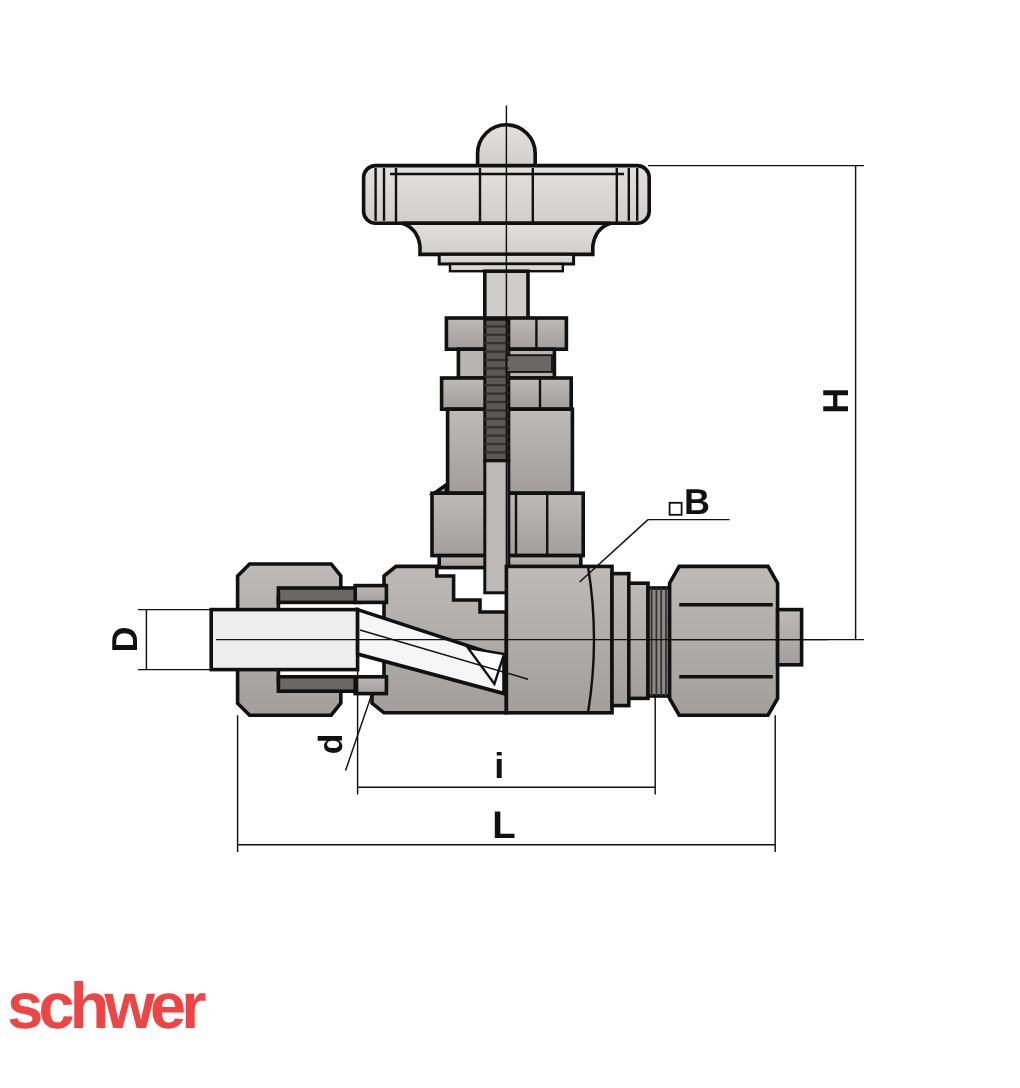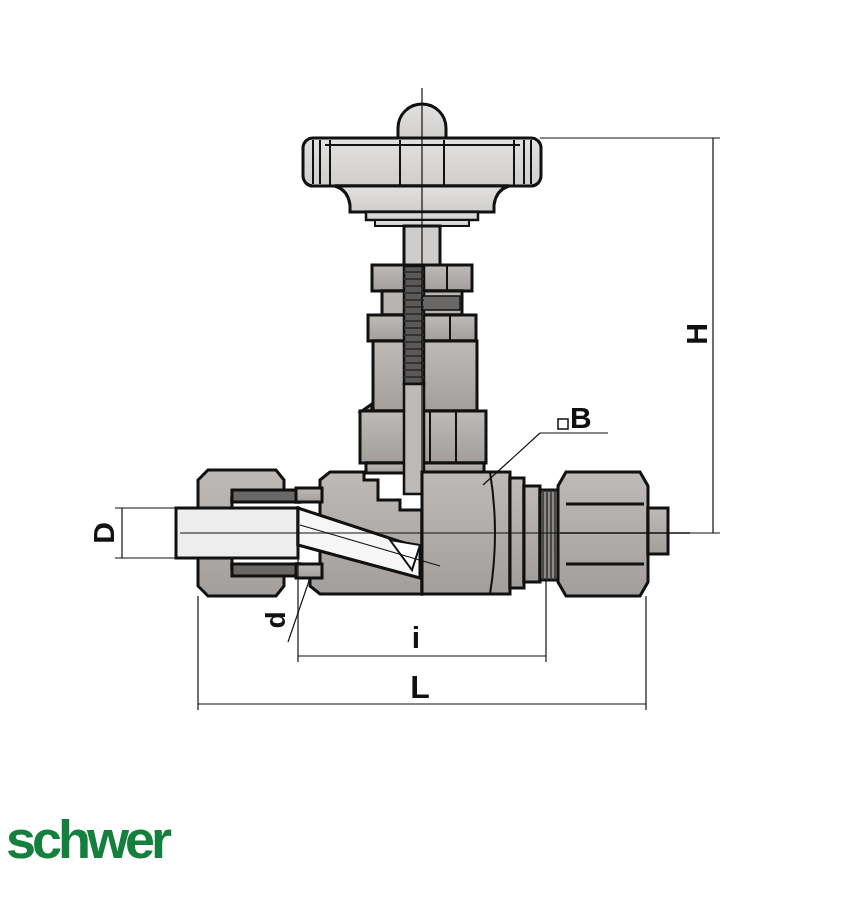--- a/index.html
+++ b/index.html
@@ -1,18 +1,18 @@
 <!DOCTYPE html>
 <html><head>
 <meta charset="utf-8">
 <style>
   html, body { margin: 0; padding: 0; background: #ffffff; }
   body { width: 850px; height: 907px; position: relative; overflow: hidden; font-family: "Liberation Sans", sans-serif; }
   #drawing { position: absolute; left: 0; top: 0; width: 850px; height: 907px; }
-  .logo { position: absolute; left: 6px; top: 812px; color: #15803d; line-height: 1; text-align: center; }
+  .logo { position: absolute; left: 6px; top: 812px; color: #ef4444; line-height: 1; text-align: center; }
   .logo .brand { font-family: "Liberation Sans", sans-serif; font-weight: bold; font-size: 54px; letter-spacing: -4px; display: block; }
   .logo .sub { font-family: "DejaVu Serif", serif; font-weight: bold; font-size: 27px; display: block; margin-left: 33px; margin-top: -6px; letter-spacing: -0.5px; }
   .dimlabel { font-family: "Liberation Sans", sans-serif; font-weight: bold; fill: #111; }
 </style>
 </head>
 <body>
 
 <svg id="drawing" viewBox="0 0 850 907" xmlns="http://www.w3.org/2000/svg">
   <defs>
     <linearGradient id="bodyGrad" x1="0" y1="0" x2="0" y2="1">

